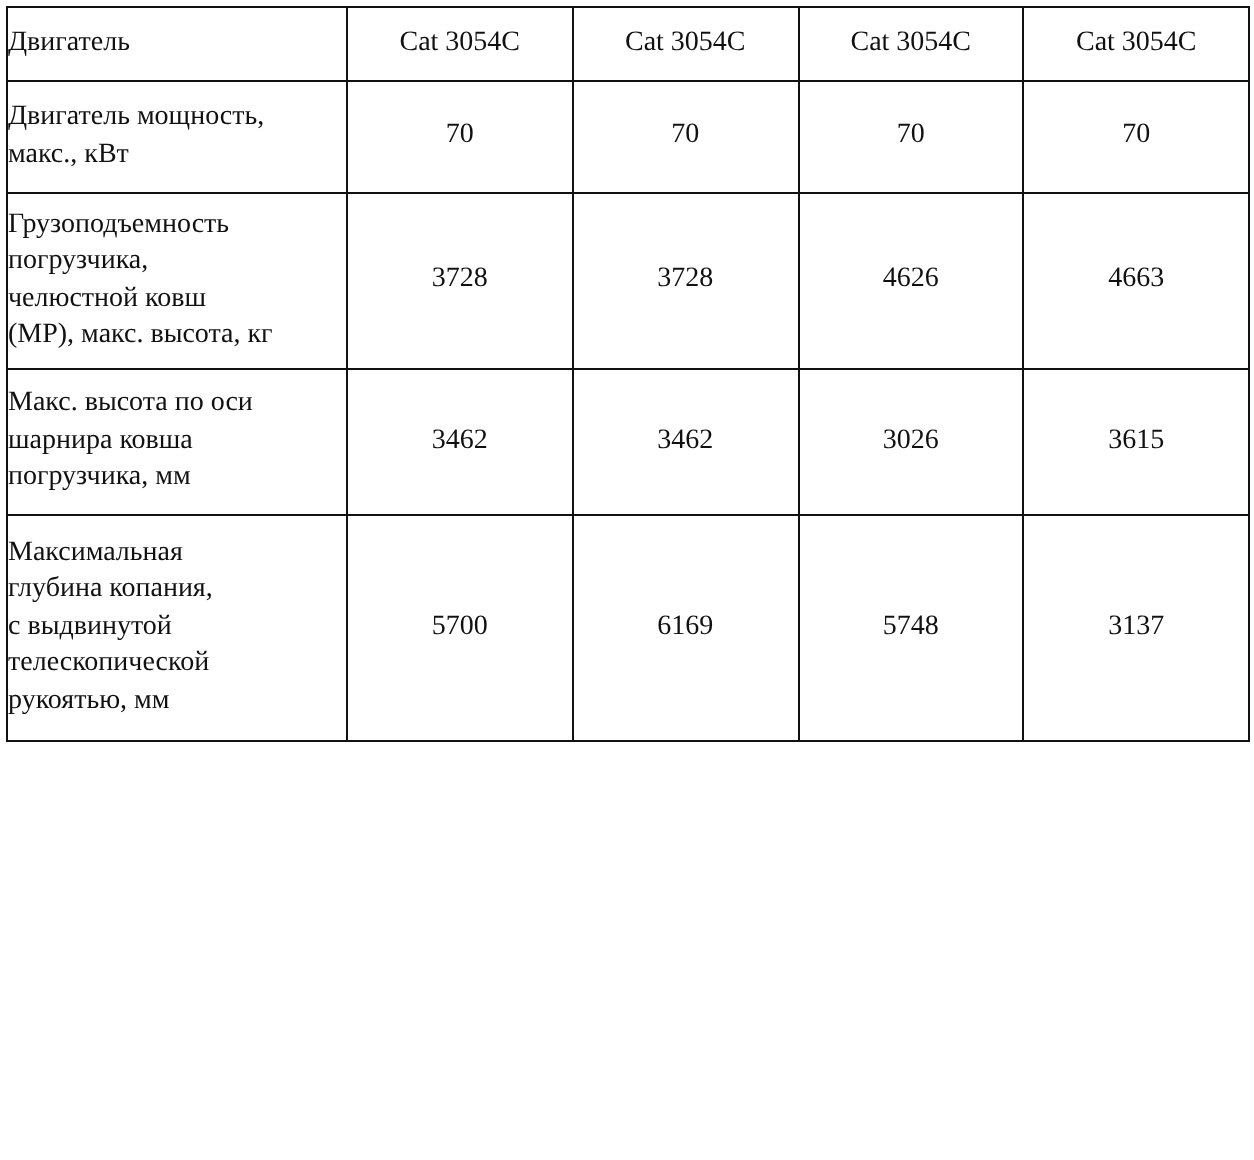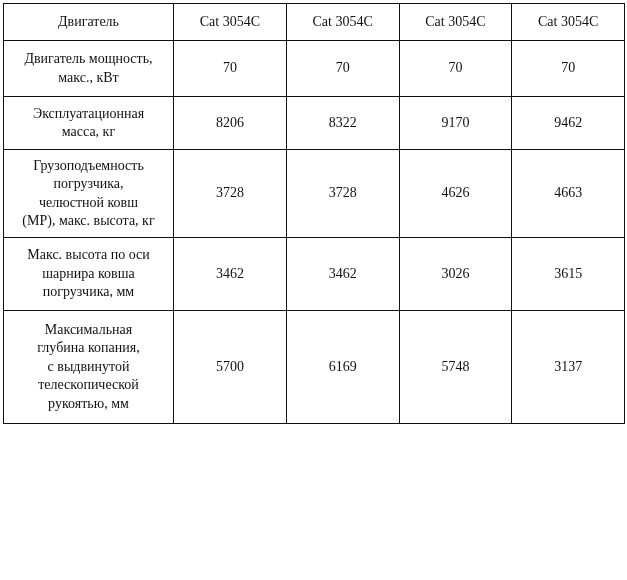--- a/index.html
+++ b/index.html
@@ -10,21 +10,20 @@
       border-collapse: collapse;
       table-layout: fixed;
       width: 621px;
     }
     table.spec td, table.spec th {
       border: 1.5px solid #111;
       padding: 0;
       font-size: 14px;
       line-height: 18.5px;
       vertical-align: middle;
-      text-align: center;
     }
     table.spec th { font-weight: bold; text-align: center; }
     td.label { text-align: left; padding-left: 6px; padding-right: 4px; }
     td.val { text-align: center; }
     col.c0 { width: 170px; }
     col.cx { width: 112.75px; }
     tr.r-head { height: 37px; }
     tr.r1 { height: 37px; }
     tr.r2 { height: 56px; }
     tr.r3 { height: 53px; }
@@ -53,28 +52,20 @@
     <td class="val">Cat 3054C</td>
   </tr>
   <tr class="r2">
     <td class="label">Двигатель мощность,
 макс., кВт</td>
     <td class="val">70</td>
     <td class="val">70</td>
     <td class="val">70</td>
     <td class="val">70</td>
   </tr>
-  <tr class="r3">
-    <td class="label">Эксплуатационная
-масса, кг</td>
-    <td class="val">8206</td>
-    <td class="val">8322</td>
-    <td class="val">9170</td>
-    <td class="val">9462</td>
-  </tr>
   <tr class="r4">
     <td class="label">Грузоподъемность
 погрузчика,
 челюстной ковш
 (МР), макс. высота, кг</td>
     <td class="val">3728</td>
     <td class="val">3728</td>
     <td class="val">4626</td>
     <td class="val">4663</td>
   </tr>

